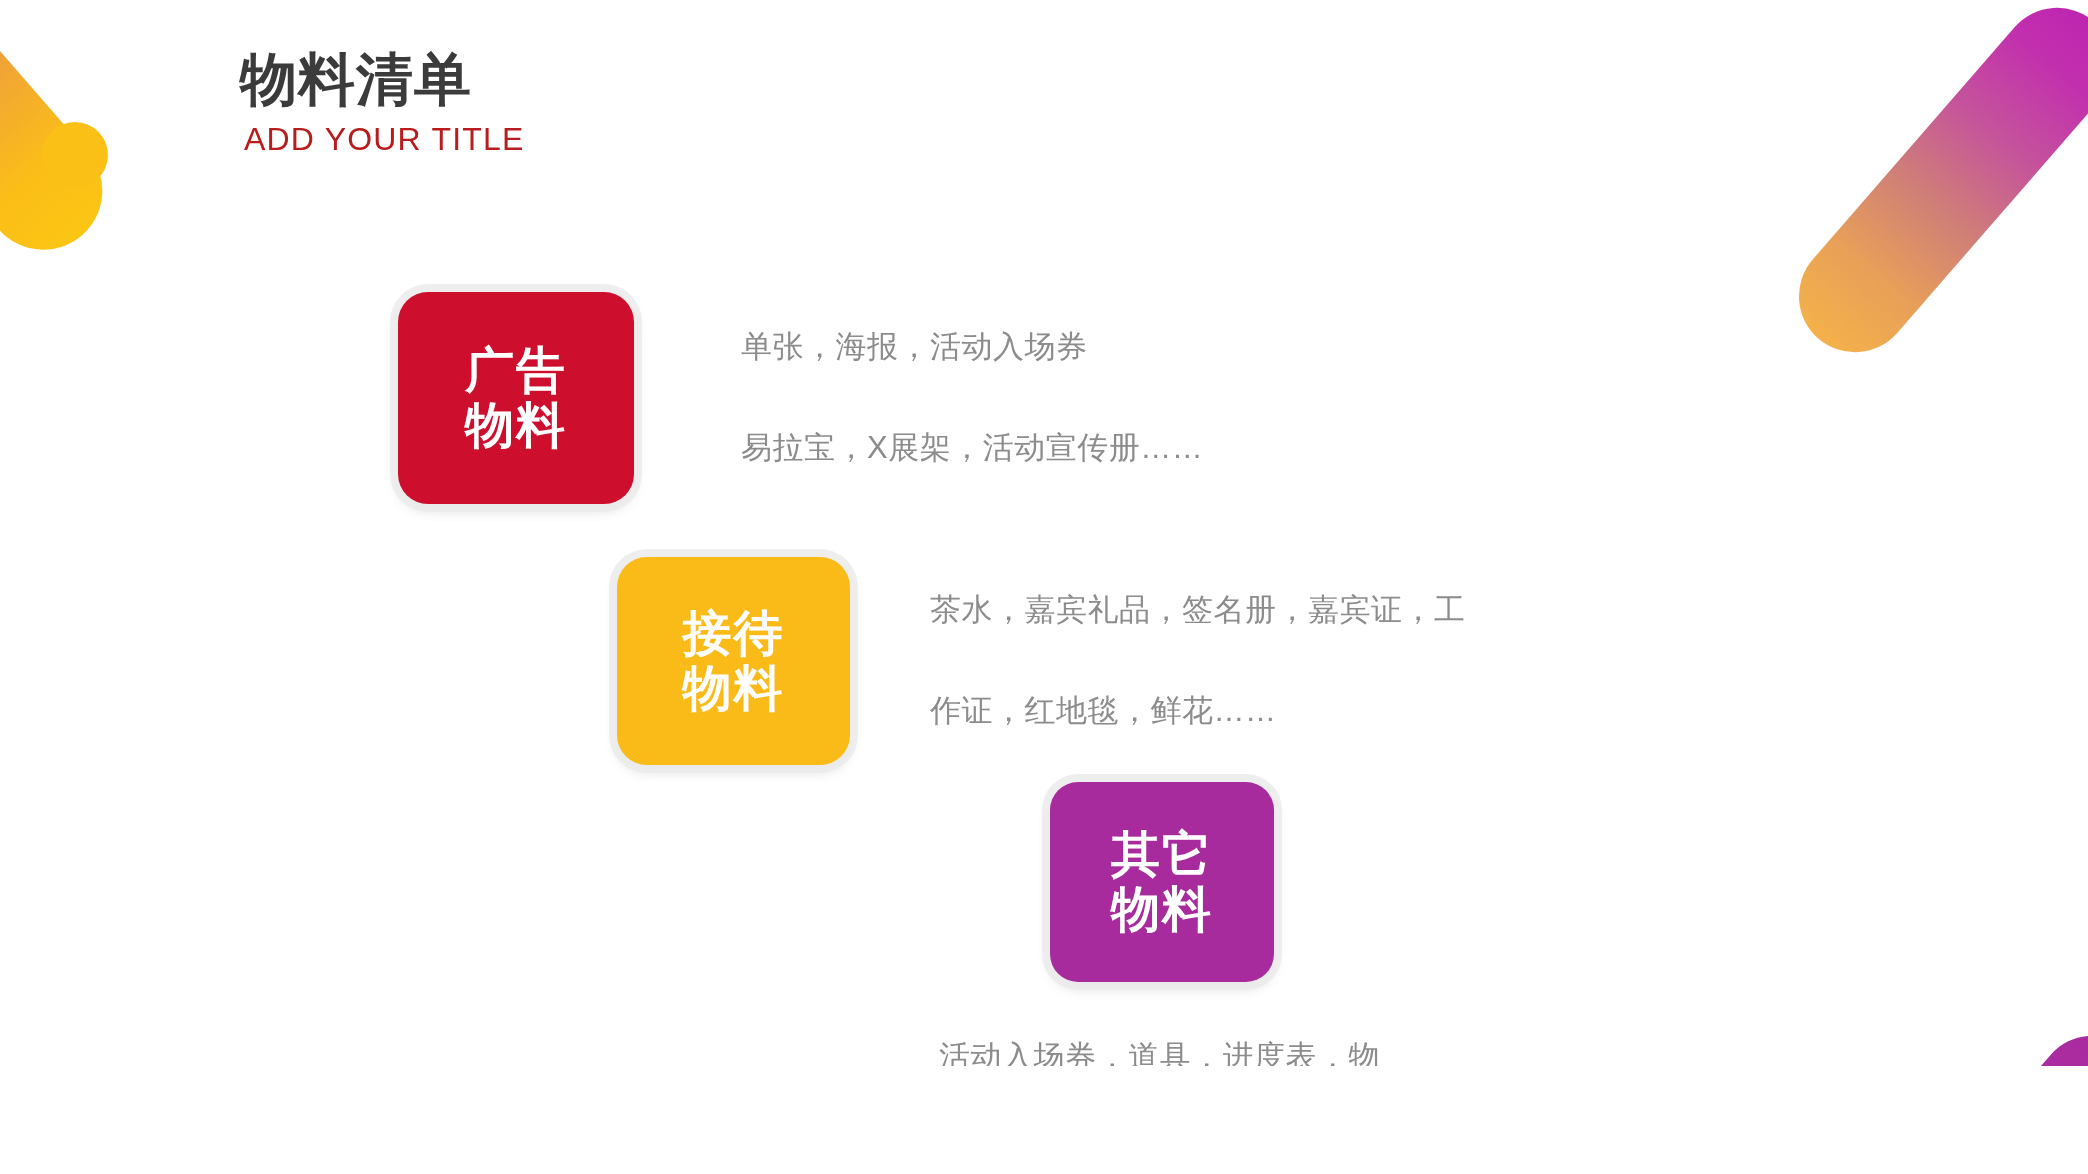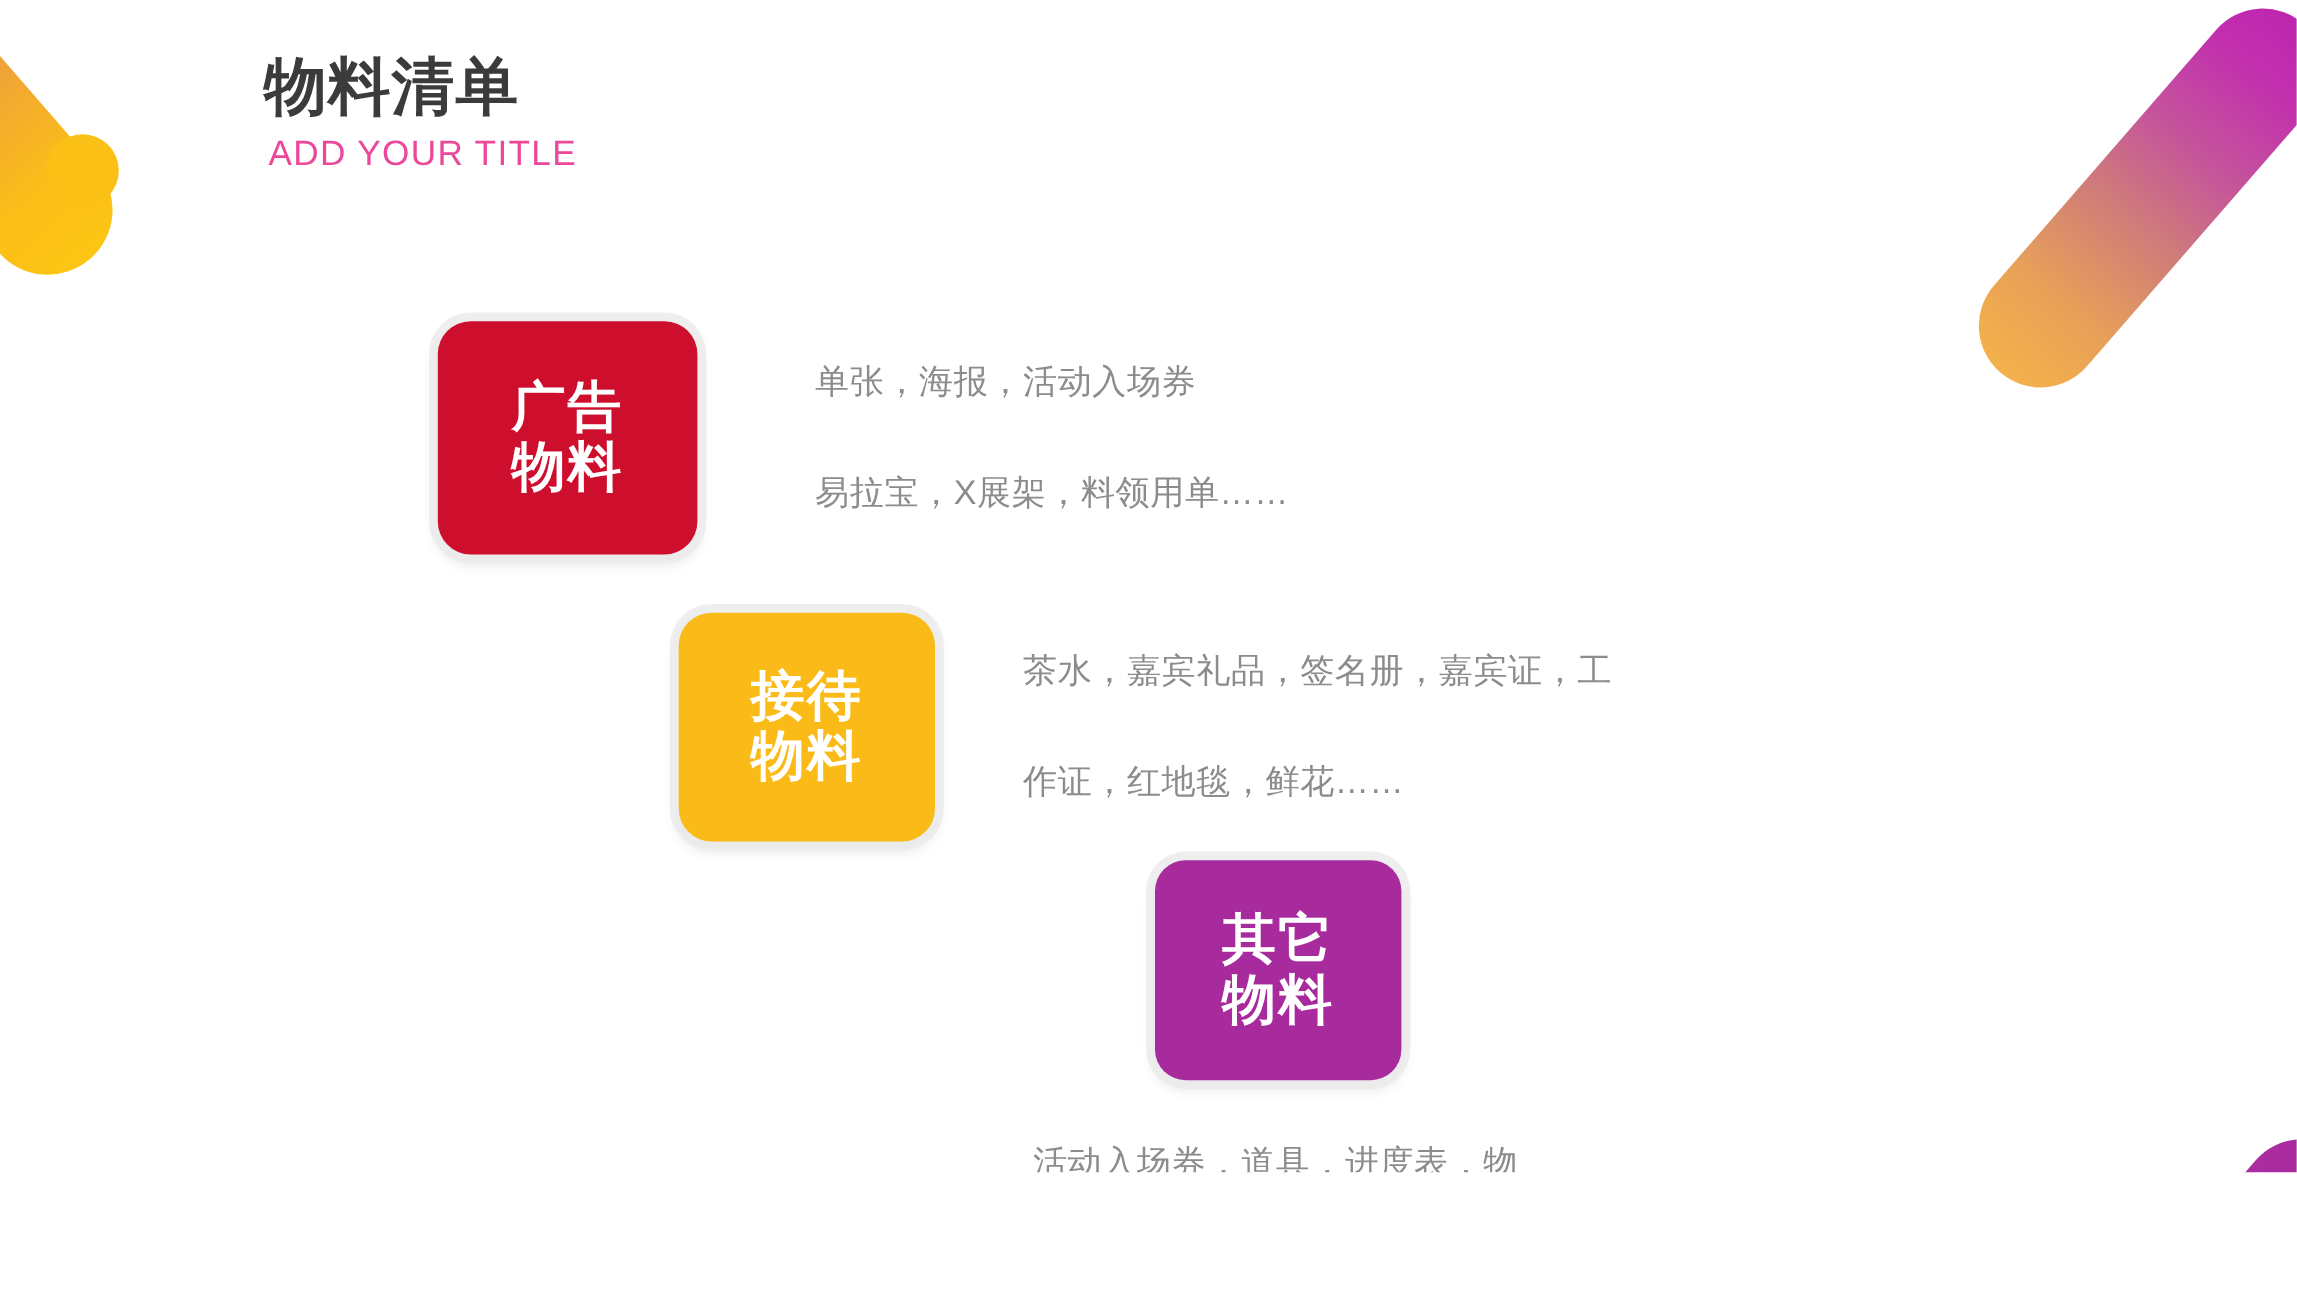--- a/index.html
+++ b/index.html
@@ -88,21 +88,21 @@
     font-weight: bold;
     color: #3b3b3b;
     letter-spacing: 1px;
     line-height: 1.12;
     margin: 0;
     white-space: nowrap;
   }
   .page-subtitle {
     font-size: 32px;
     font-weight: normal;
-    color: #ec4899;
+    color: #b91c1c;
     letter-spacing: 1.2px;
     line-height: 1.2;
     margin: 8px 0 0 4px;
     white-space: nowrap;
   }
 
   
   .row {
     position: absolute;
     display: flex;
@@ -165,21 +165,21 @@
     <div class="page-subtitle">ADD YOUR TITLE</div>
   </div>
 
   <div class="row row-1">
     <div class="badge" style="background:#ce0e2d">
       <span class="badge-line">广告</span>
       <span class="badge-line">物料</span>
     </div>
     <div class="desc">
       <span class="desc-line">单张，海报，活动入场券</span>
-      <span class="desc-line">易拉宝，X展架，料领用单……</span>
+      <span class="desc-line">易拉宝，X展架，活动宣传册……</span>
     </div>
   </div>
 
   <div class="row row-2">
     <div class="badge" style="background:#fabb18">
       <span class="badge-line">接待</span>
       <span class="badge-line">物料</span>
     </div>
     <div class="desc">
       <span class="desc-line">茶水，嘉宾礼品，签名册，嘉宾证，工</span>

